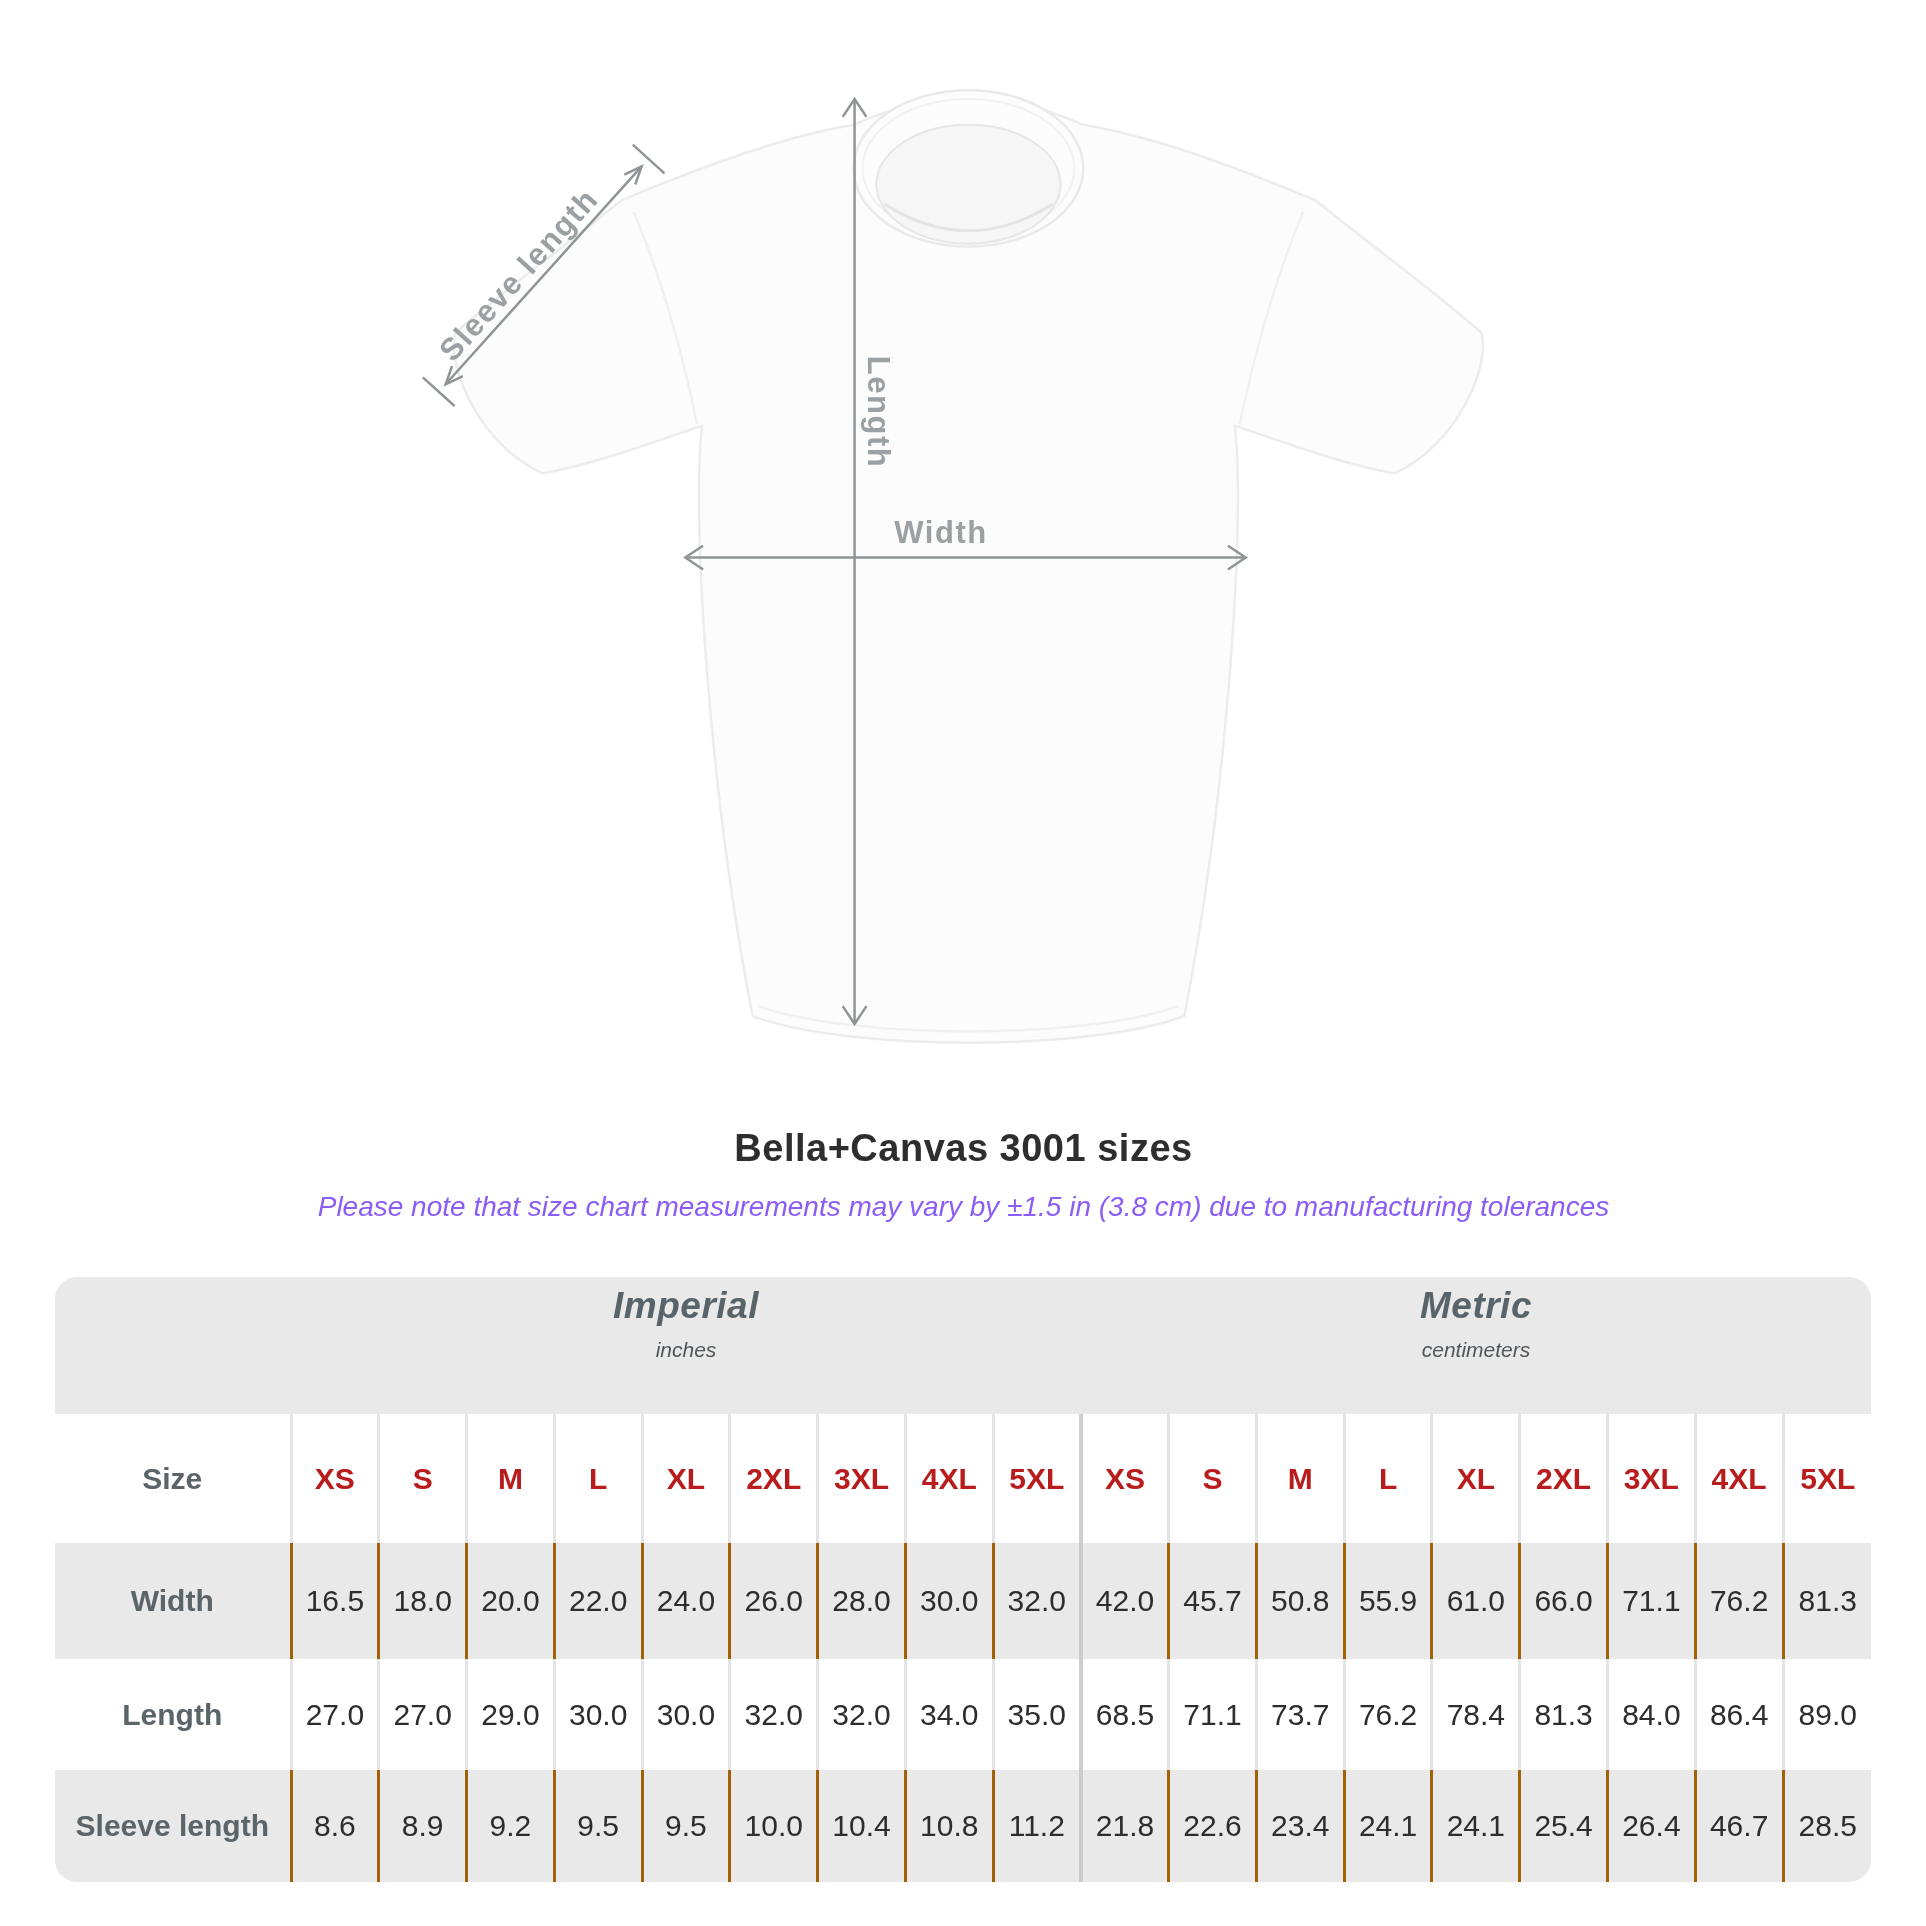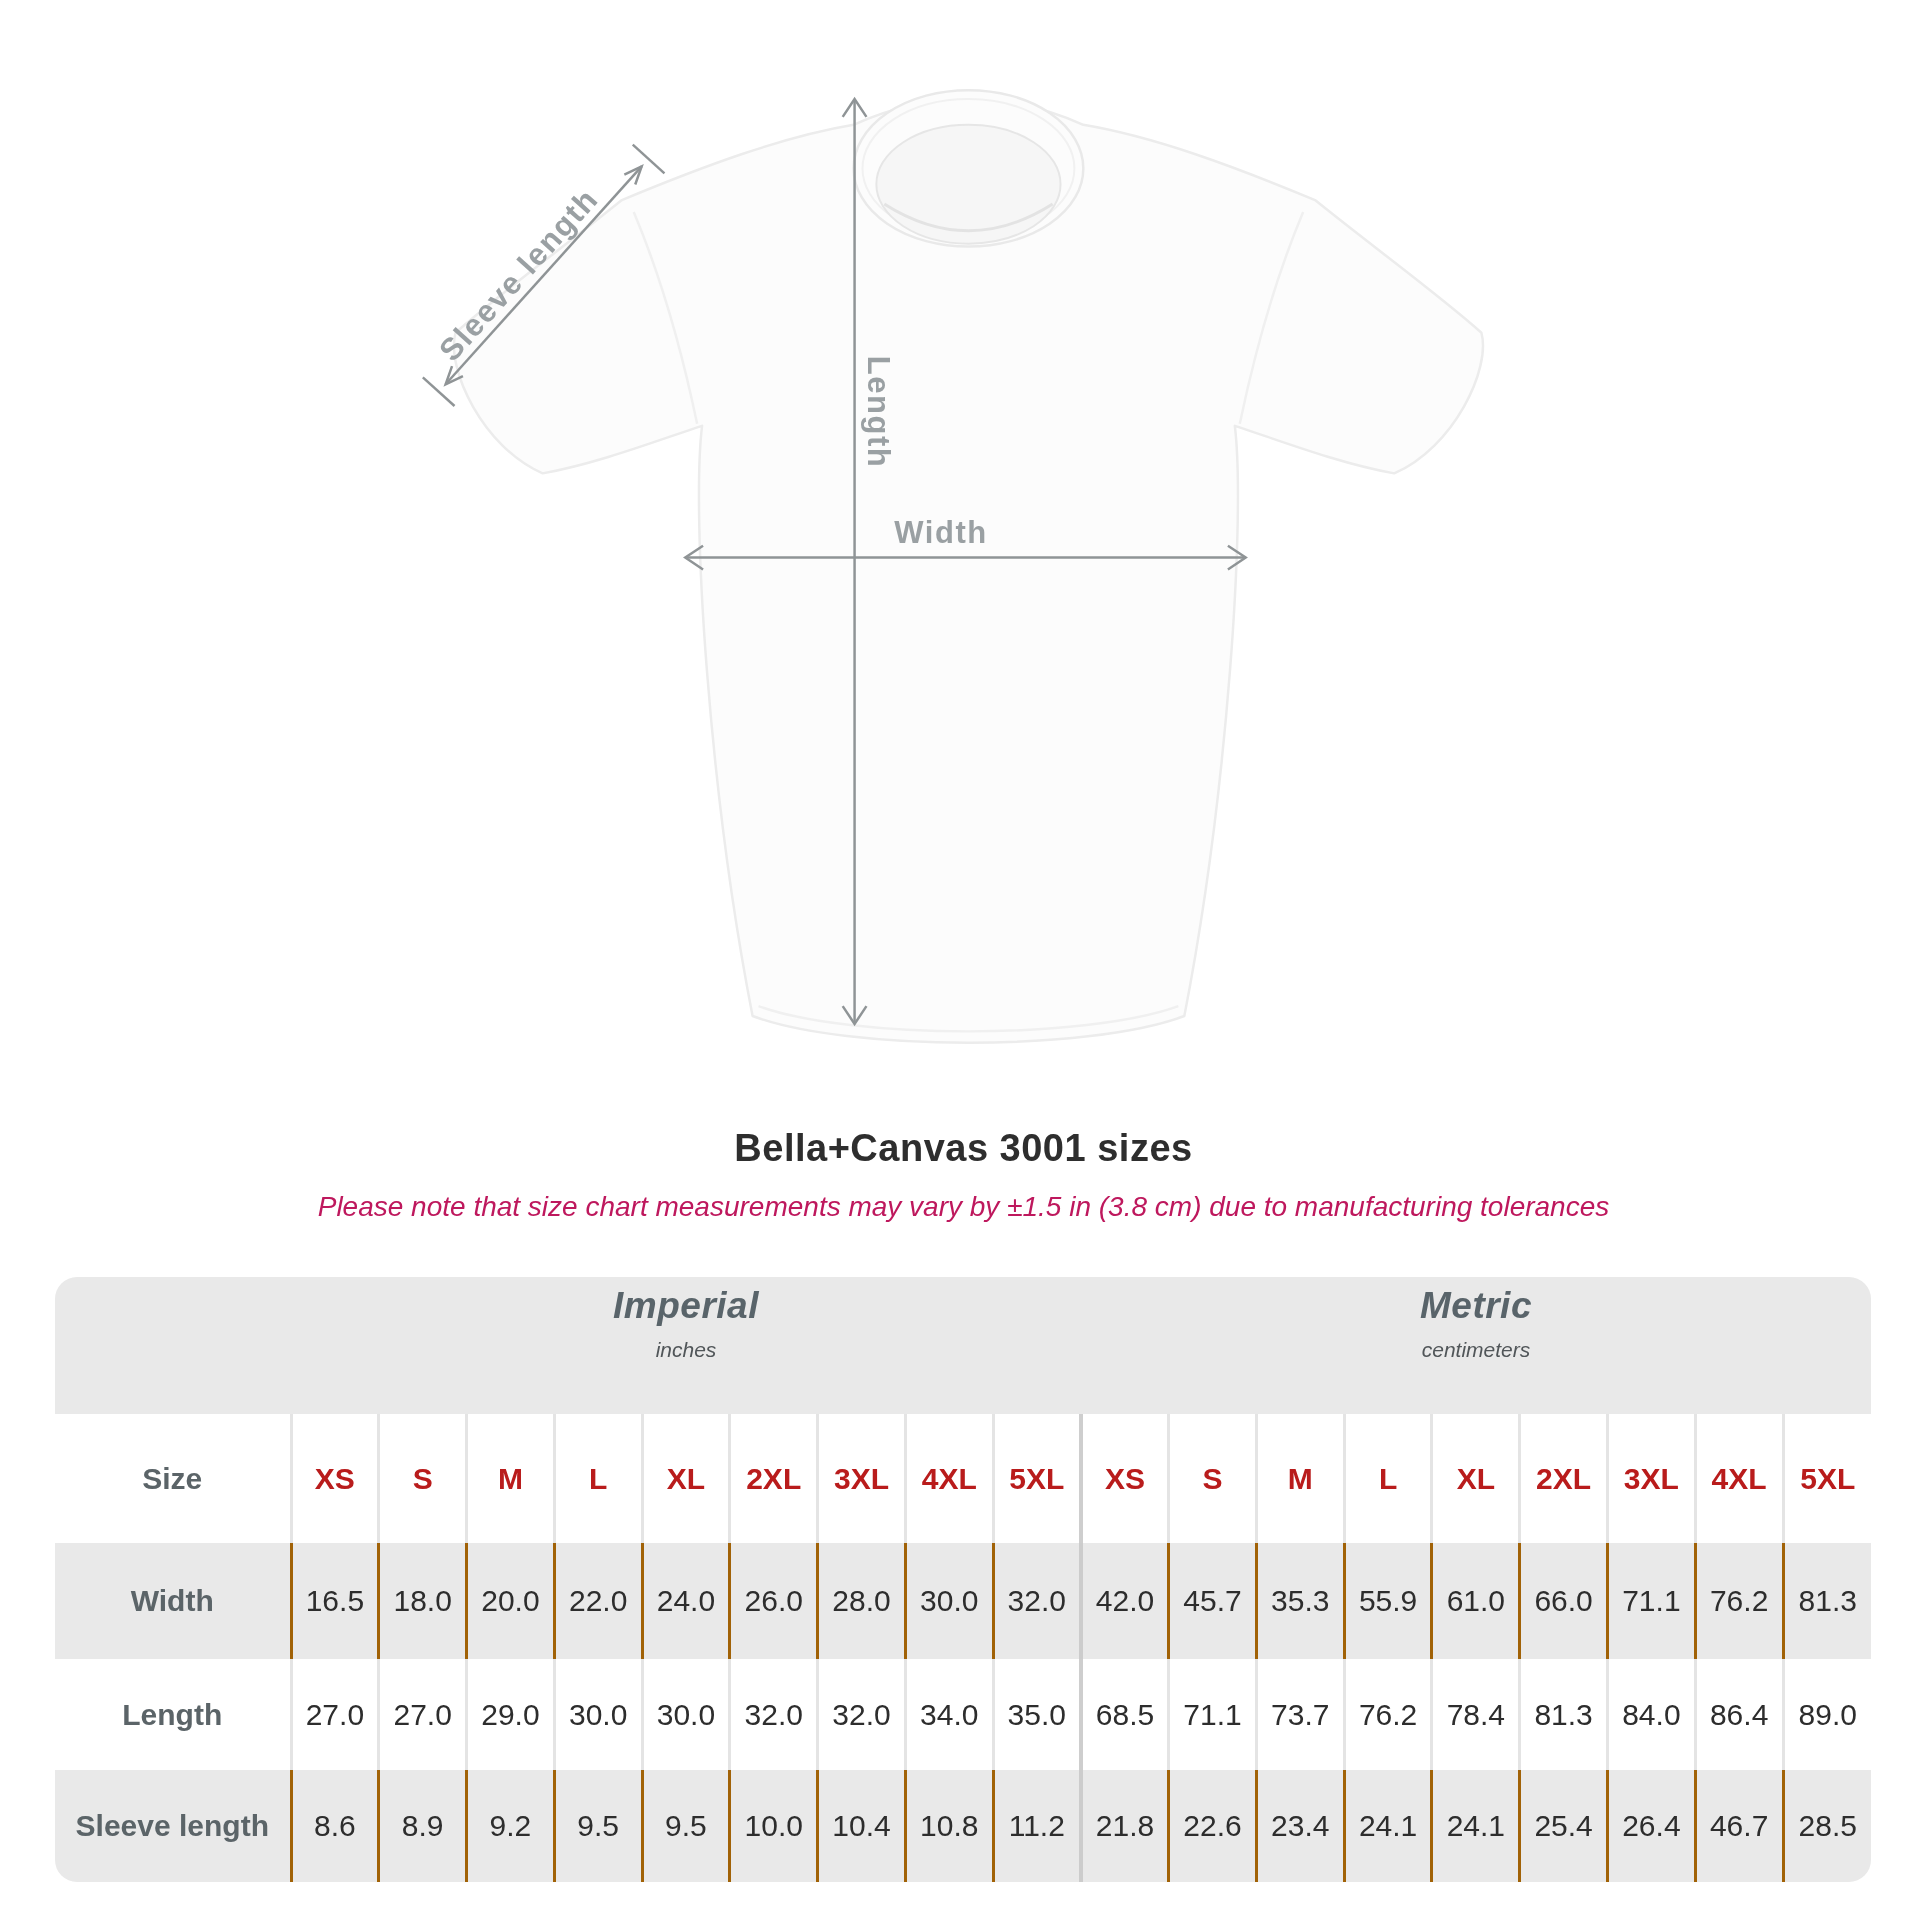--- a/index.html
+++ b/index.html
@@ -19,21 +19,21 @@
   .ann-length { left:878px; top:412px; transform:translate(-50%,-50%) rotate(90deg); }
   .ann-width  { left:941px; top:533px; transform:translate(-50%,-50%); }
 
   
   .page-title {
     position:absolute; top:1127px; left:0; width:100%; text-align:center;
     font-size:38px; font-weight:bold; color:#2e2e2e; letter-spacing:0.5px;
   }
   .page-subtitle {
     position:absolute; top:1191px; left:0; width:100%; text-align:center;
-    font-size:28px; font-style:italic; color:#be185d;
+    font-size:28px; font-style:italic; color:#8b5cf6;
   }
 
   
   .size-table {
     position:absolute; top:1277px; left:55px; width:1816px;
     border-radius:22px; overflow:hidden;
   }
   .band { height:137px; background:#e9e9e9; display:flex; }
   .band .spacer { width:236px; flex:none; }
   .band .sec { flex:1; display:flex; flex-direction:column; align-items:center; padding-top:8px; }
@@ -159,21 +159,21 @@
       <td>18.0</td>
       <td>20.0</td>
       <td>22.0</td>
       <td>24.0</td>
       <td>26.0</td>
       <td>28.0</td>
       <td>30.0</td>
       <td>32.0</td>
       <td class="msep">42.0</td>
       <td>45.7</td>
-      <td>35.3</td>
+      <td>50.8</td>
       <td>55.9</td>
       <td>61.0</td>
       <td>66.0</td>
       <td>71.1</td>
       <td>76.2</td>
       <td>81.3</td>
     </tr>
     <tr class="r-white rh-length">
       <td class="rl">Length</td>
       <td>27.0</td>

